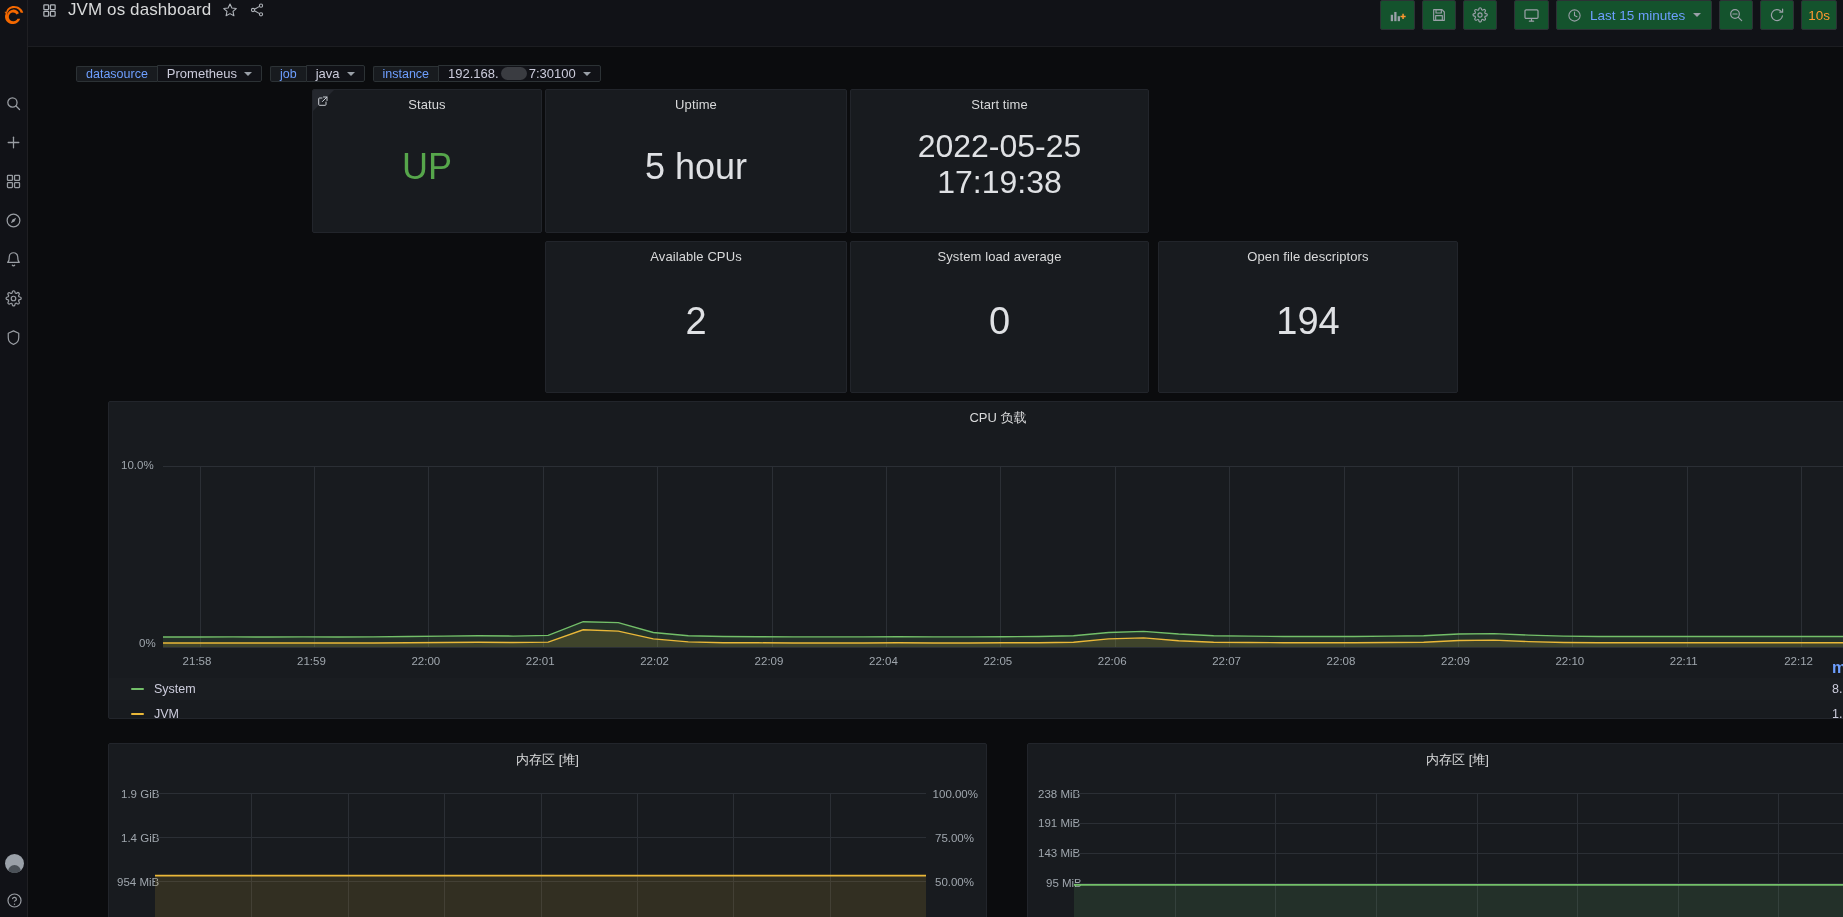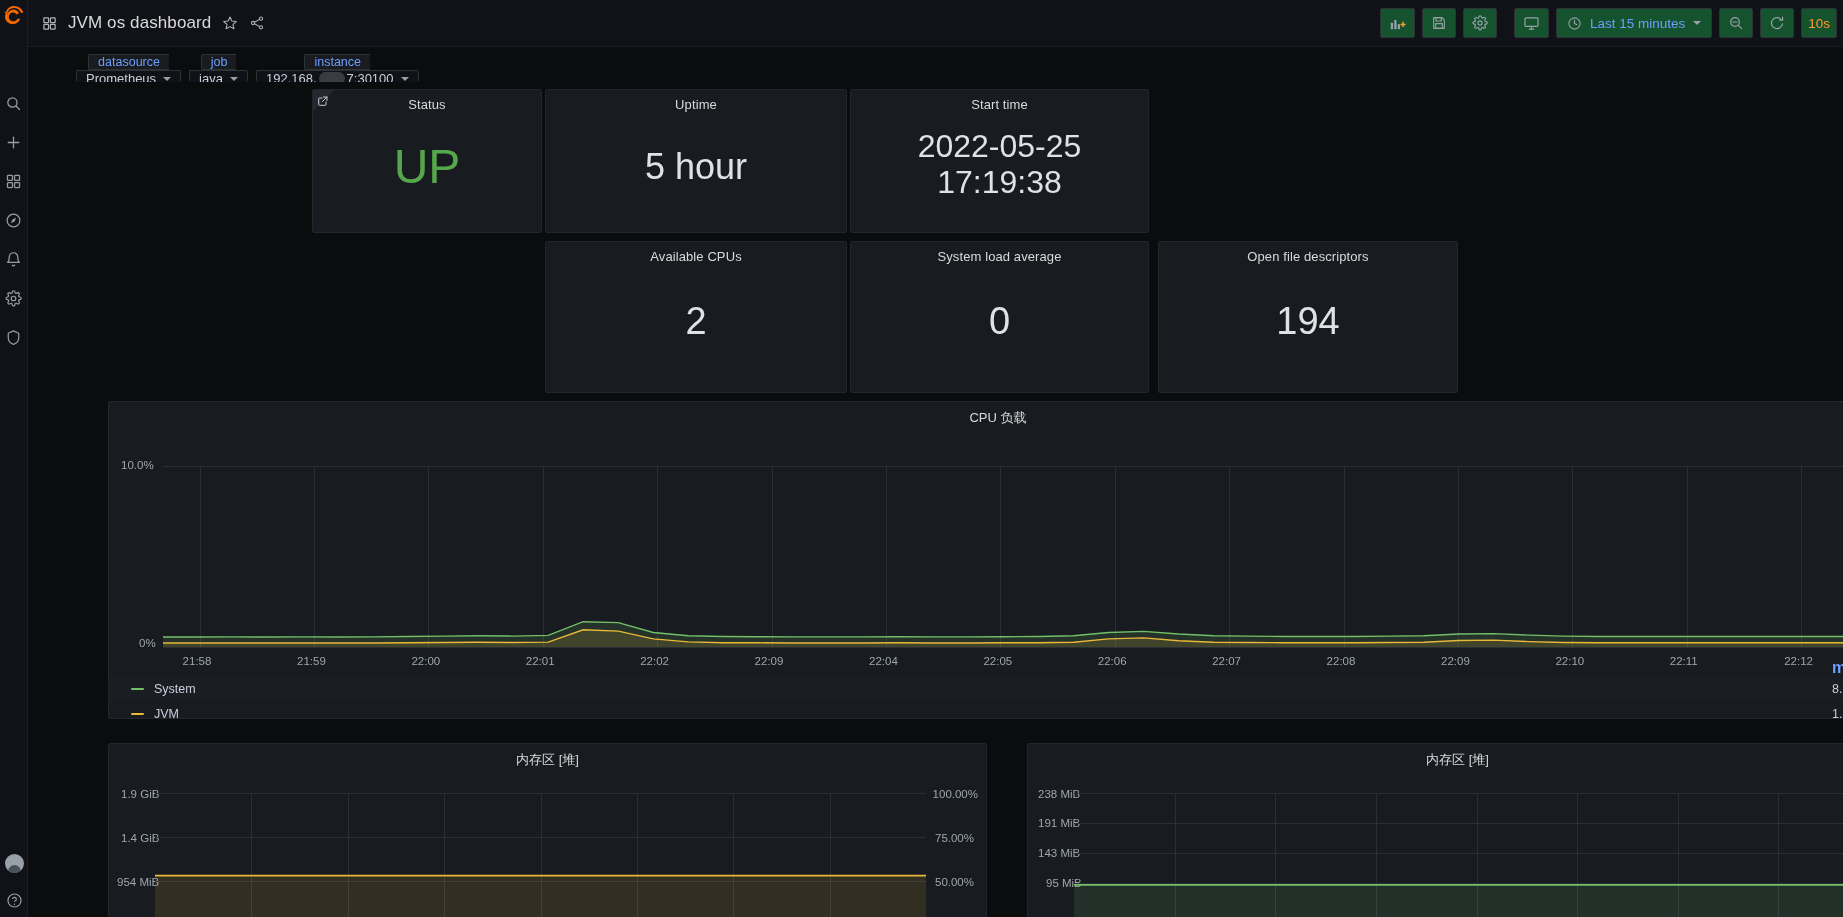--- a/index.html
+++ b/index.html
@@ -29,21 +29,21 @@
   .avatar { width: 19px; height: 19px; border-radius: 50%; background: #9aa0a8; display:flex; align-items:flex-end; justify-content:center; overflow:hidden; }
   .avatar::after { content:""; display:block; width:13px; height:8px; border-radius:7px 7px 0 0; background:#4b5158; margin-bottom:0px; }
   .avatar::before { content:""; position:absolute; margin-top:3px; width:7px; height:7px; border-radius:50%; background:#4b5158; }
 
   
   .main { flex: 1 1 auto; display: flex; flex-direction: column; min-width: 0; background:#0b0c0e; }
 
   
   .topbar {
     height: 47px; flex: 0 0 47px;
-    display: flex; align-items: center;
+    display: flex; align-items: flex-start;
     padding: 0 4px 0 14px;
     background: #111217;
     border-bottom: 1px solid #1c1d21;
   }
   .dash-title-wrap { display: flex; align-items: center; gap: 11px; }
   .grid-ic { display:flex; align-items:center; }
   .dash-title { font-size: 17px; color: #d8d9da; font-weight: 400; letter-spacing: .1px; }
   .ic-btn { display:flex; align-items:center; justify-content:center; cursor:pointer; }
   .topbar-spacer { flex: 1 1 auto; }
   .tb-right { display: flex; align-items: center; gap: 7px; padding-right: 2px; }
@@ -53,21 +53,21 @@
     display: flex; align-items: center; justify-content: center; gap: 7px;
     cursor: pointer;
   }
   .tb-box.sep { margin-left: 10px; }
   .time-text { font-size: 13.5px; color: #6e9fff; }
   .chev { width:0;height:0;border-left:4px solid transparent;border-right:4px solid transparent;border-top:4px solid #9aa0a8; }
   .refresh-num { color:#ff9830; font-size:13.5px; }
 
   
   .varbar { height: 42px; flex: 0 0 42px; display: flex; align-items: center; gap: 8px; padding: 0 0 0 48px; background:#0b0c0e; }
-  .varpill { display: flex; align-items: center; height: 28px; border-radius: 2px; overflow: hidden; flex-direction: column; }
+  .varpill { display: flex; align-items: flex-end; height: 28px; border-radius: 2px; overflow: hidden; }
   .varlabel {
     background:#181b1f; border:1px solid #2c3235; border-right:0; border-radius:2px 0 0 2px;
     color:#6e9fff; font-size:12.5px; display:flex; align-items:center; padding:0 9px; white-space:nowrap;
   }
   .varvalue {
     background:#111217; border:1px solid #2c3235; border-radius:0 2px 2px 0;
     color:#ccccdc; font-size:13px; display:flex; align-items:center; gap:7px; padding:0 9px; white-space:nowrap; cursor:pointer;
   }
   .varvalue.wide { min-width: 155px; justify-content: space-between; }
   .redact { display:inline-block; width:26px; height:13px; border-radius:7px; background:#3a3c41; vertical-align:middle; }
@@ -301,21 +301,21 @@
       <div class="panel" style="left:260px;top:0px;width:230px;height:144px;">
         <div class="corner-cut"></div>
         <span class="extlink">
           <svg width="12" height="12" viewBox="0 0 24 24" fill="none" stroke="#c8ccd2" stroke-width="2" stroke-linecap="round" stroke-linejoin="round">
               <path d="M13 4h7v7"></path>
               <path d="M20 4l-9 9"></path>
               <path d="M18 14v5a1.6 1.6 0 0 1-1.6 1.6H5A1.6 1.6 0 0 1 3.4 19V7.6A1.6 1.6 0 0 1 5 6h5"></path>
             </svg>
         </span>
         <div class="panel-title">Status</div>
-        <div class="stat-value" style="top:52px;height:50px;font-size:48px;color:#56a64b;">UP</div>
+        <div class="stat-value" style="top:52px;height:50px;font-size:36px;color:#56a64b;">UP</div>
       </div>
 
       <div class="panel" style="left:493px;top:0px;width:302px;height:144px;">
         <div class="panel-title">Uptime</div>
         <div class="stat-value" style="top:52px;height:50px;font-size:36px;color:#dfe1e4;">5 hour</div>
       </div>
 
       <div class="panel" style="left:798px;top:0px;width:299px;height:144px;">
         <div class="panel-title">Start time</div>
         <div class="stat-value" style="top:38px;height:74px;font-size:32px;color:#dfe1e4;padding:0 18px;">2022-05-25 17:19:38</div>

